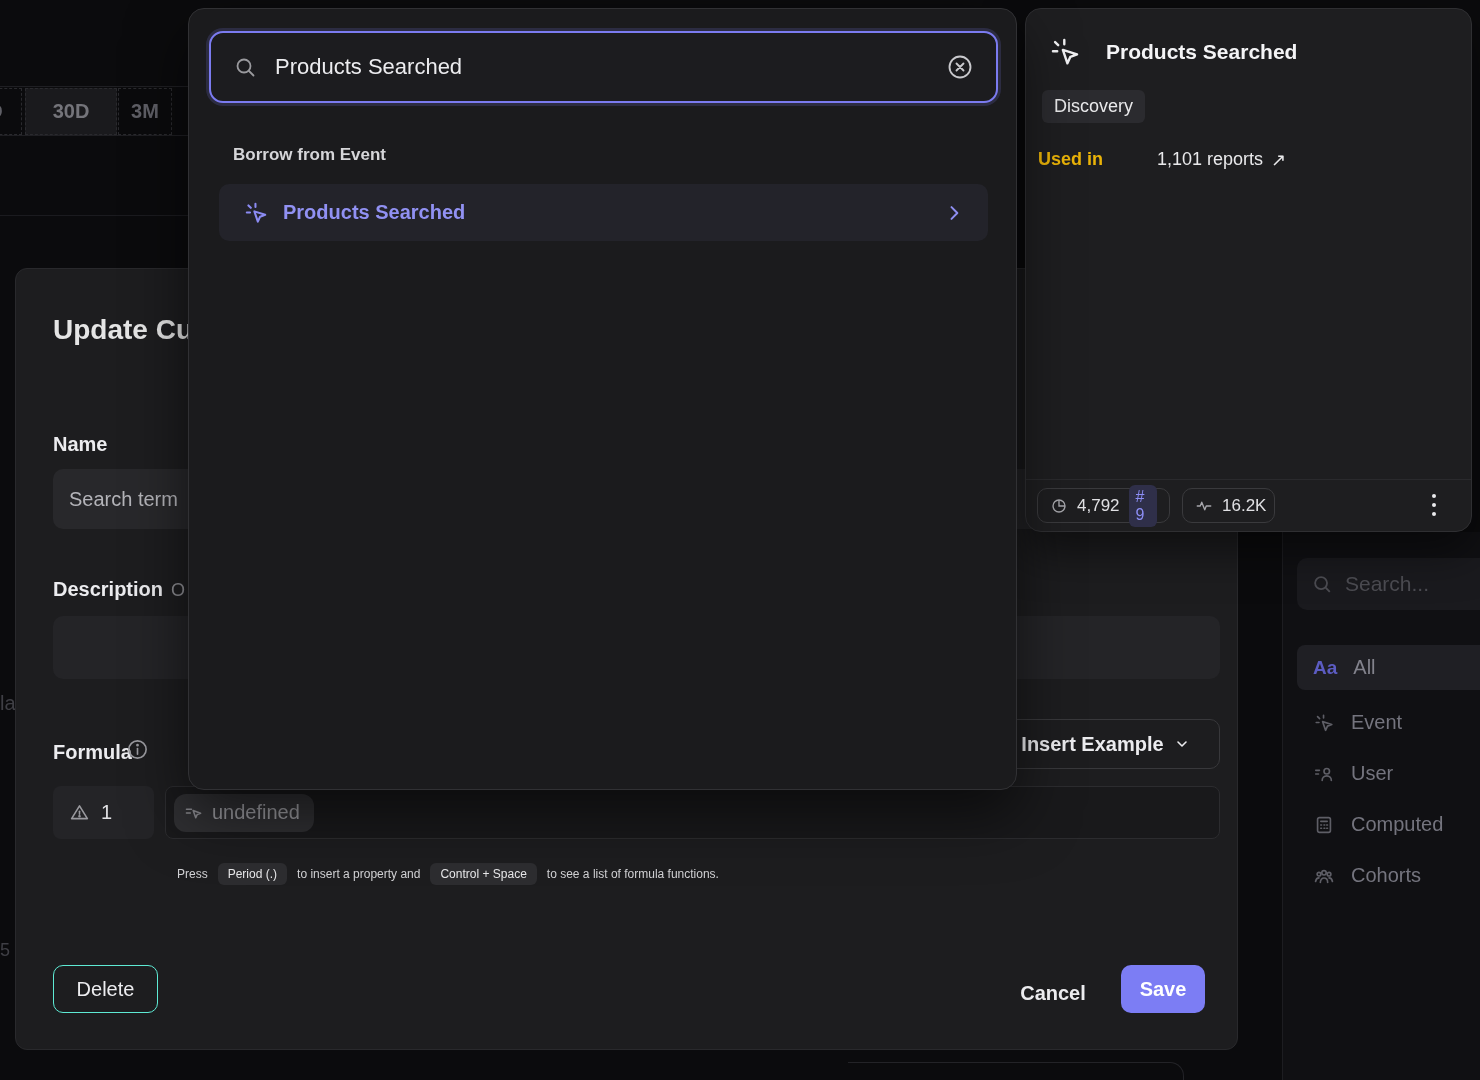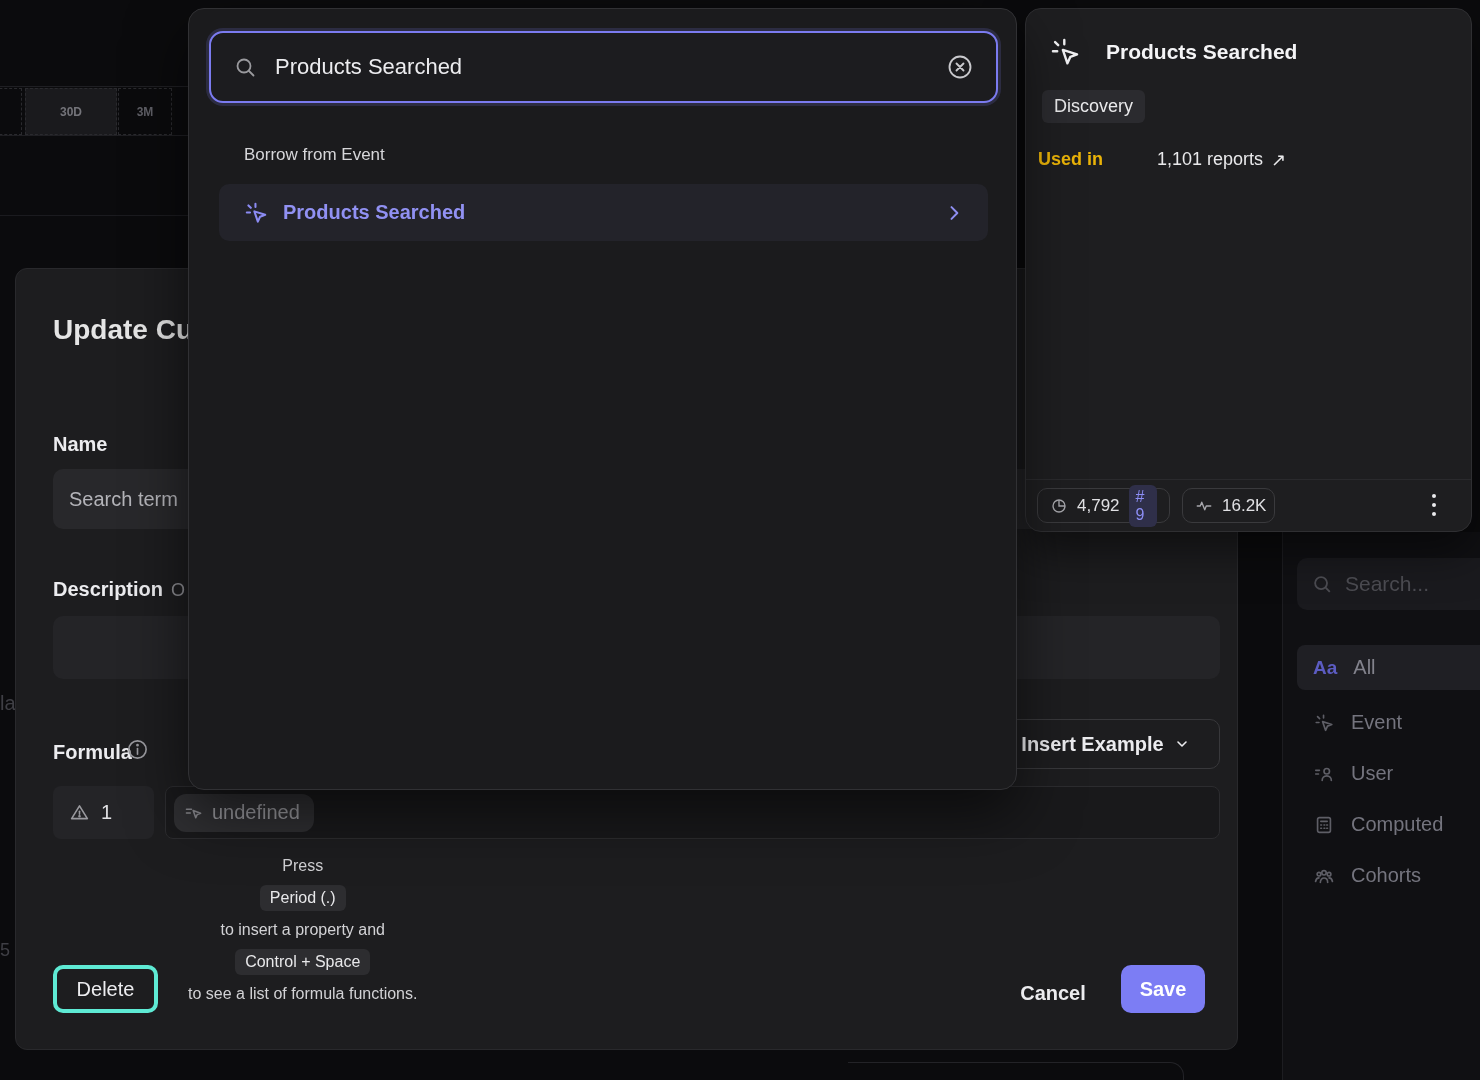--- a/index.html
+++ b/index.html
@@ -3,21 +3,21 @@
 <meta charset="utf-8">
 <style>
   * { margin:0; padding:0; box-sizing:border-box; }
   html,body { width:1480px; height:1080px; background:#0b0b0d; overflow:hidden;
     font-family:"Liberation Sans", sans-serif; }
   svg { display:block; }
 
   
   .hairline { position:absolute; height:1px; background:#1f1f23; }
   .time-btn { position:absolute; top:88px; height:47px; display:flex; align-items:center;
-    justify-content:center; font-size:12px; font-weight:600; color:#5f5f66;
+    justify-content:center; font-size:20px; font-weight:600; color:#5f5f66;
     border:1px dashed #2a2a2e; }
   .time-btn.sel { background:#1a1a1d; color:#74747a; }
   .edge-text { position:absolute; color:#3f3f45; font-size:20px; }
   .bg-corner { position:absolute; left:848px; top:1062px; width:336px; height:30px;
     border-top:1px solid #232327; border-right:1px solid #232327;
     border-top-right-radius:14px; }
 
   
   .sidebar { position:absolute; left:1282px; top:532px; width:198px; height:712px;
     background:#101013; border-left:1px solid #1d1d21; overflow:hidden; }
@@ -52,46 +52,46 @@
     background:#242427; border-radius:8px; display:flex; align-items:center;
     padding-left:16px; gap:11px; color:#e0e0e3; font-size:20px; }
   .warn-box .ic { color:#9a9a9f; }
   .formula-input { position:absolute; left:149px; top:517px; width:1055px; height:53px;
     background:#19191b; border:1px solid #2c2c2f; border-radius:8px;
     display:flex; align-items:center; padding:0 8px; }
   .prop-chip { display:flex; align-items:center; gap:8px; height:38px;
     background:#2f2f32; border-radius:12px; padding:0 14px 0 10px;
     color:#99999e; font-size:20px; }
   .prop-chip .ic { color:#8a8a8f; }
-  .hint-row { position:absolute; left:172px; top:588px; height:34px; display:flex;
-    align-items:center; gap:10px; font-size:16px; color:#d2d2d5; white-space:nowrap;flex-direction:column; }
+  .hint-row { position:absolute; left:161px; top:588px; height:34px; display:flex;
+    align-items:center; gap:10px; font-size:12px; color:#d2d2d5; white-space:nowrap; }
   .kbd { background:#2d2d30; border-radius:6px; padding:4px 10px; color:#e8e8ea; }
   .btn { display:flex; align-items:center; justify-content:center;
     font-size:20px; color:#ececef; border-radius:10px; border:none; background:none; }
   .delete-btn { position:absolute; left:37px; top:696px; width:105px; height:48px;
-    border:4px solid #5eead4; }
+    border:1px solid #5eead4; }
   .cancel-btn { position:absolute; left:987px; top:700px; width:100px; height:48px;
     font-weight:600; }
   .save-btn { position:absolute; left:1105px; top:696px; width:84px; height:48px;
     background:#7c7df4; color:#ffffff; font-weight:600; }
 
   
   .dropdown { position:absolute; left:188px; top:8px; width:829px; height:782px;
     background:#1b1b1d; border:1px solid #313134; border-radius:16px; z-index:30;
     box-shadow:0 24px 60px rgba(0,0,0,.55); }
   .dd-search { position:absolute; left:20px; top:22px; width:789px; height:72px;
     background:#1c1c1f; border:2px solid #7b7bf0; border-radius:14px;
     box-shadow:0 0 0 3px rgba(123,123,240,.18);
     display:flex; align-items:center; padding:0 22px; gap:18px; }
   .dd-search .ic { color:#9a9a9e; }
   .dd-search input { flex:1; background:transparent; border:none; outline:none;
     color:#ececef; font-size:22px; font-family:"Liberation Sans", sans-serif; }
   .dd-clear { color:#c9c9cd; cursor:pointer; }
-  .dd-section { position:absolute; left:44px; top:136px; font-size:17px; font-weight:400;
-    color:#d6d6d9;margin-left:11px; }
+  .dd-section { position:absolute; left:44px; top:136px; font-size:17px; font-weight:700;
+    color:#d6d6d9; }
   .dd-item { position:absolute; left:30px; top:175px; width:769px; height:57px;
     background:#23232a; border-radius:10px; display:flex; align-items:center;
     padding:0 24px; gap:14px; }
   .dd-item .ic { color:#8b8bf3; }
   .dd-item-label { flex:1; font-size:20px; font-weight:700; color:#9191f3; }
   .dd-chevron { color:#8f8ff2; }
 
   
   .card { position:absolute; left:1025px; top:8px; width:447px; height:524px;
     background:#1e1e20; border:1px solid #2f2f32; border-radius:16px; z-index:25;

